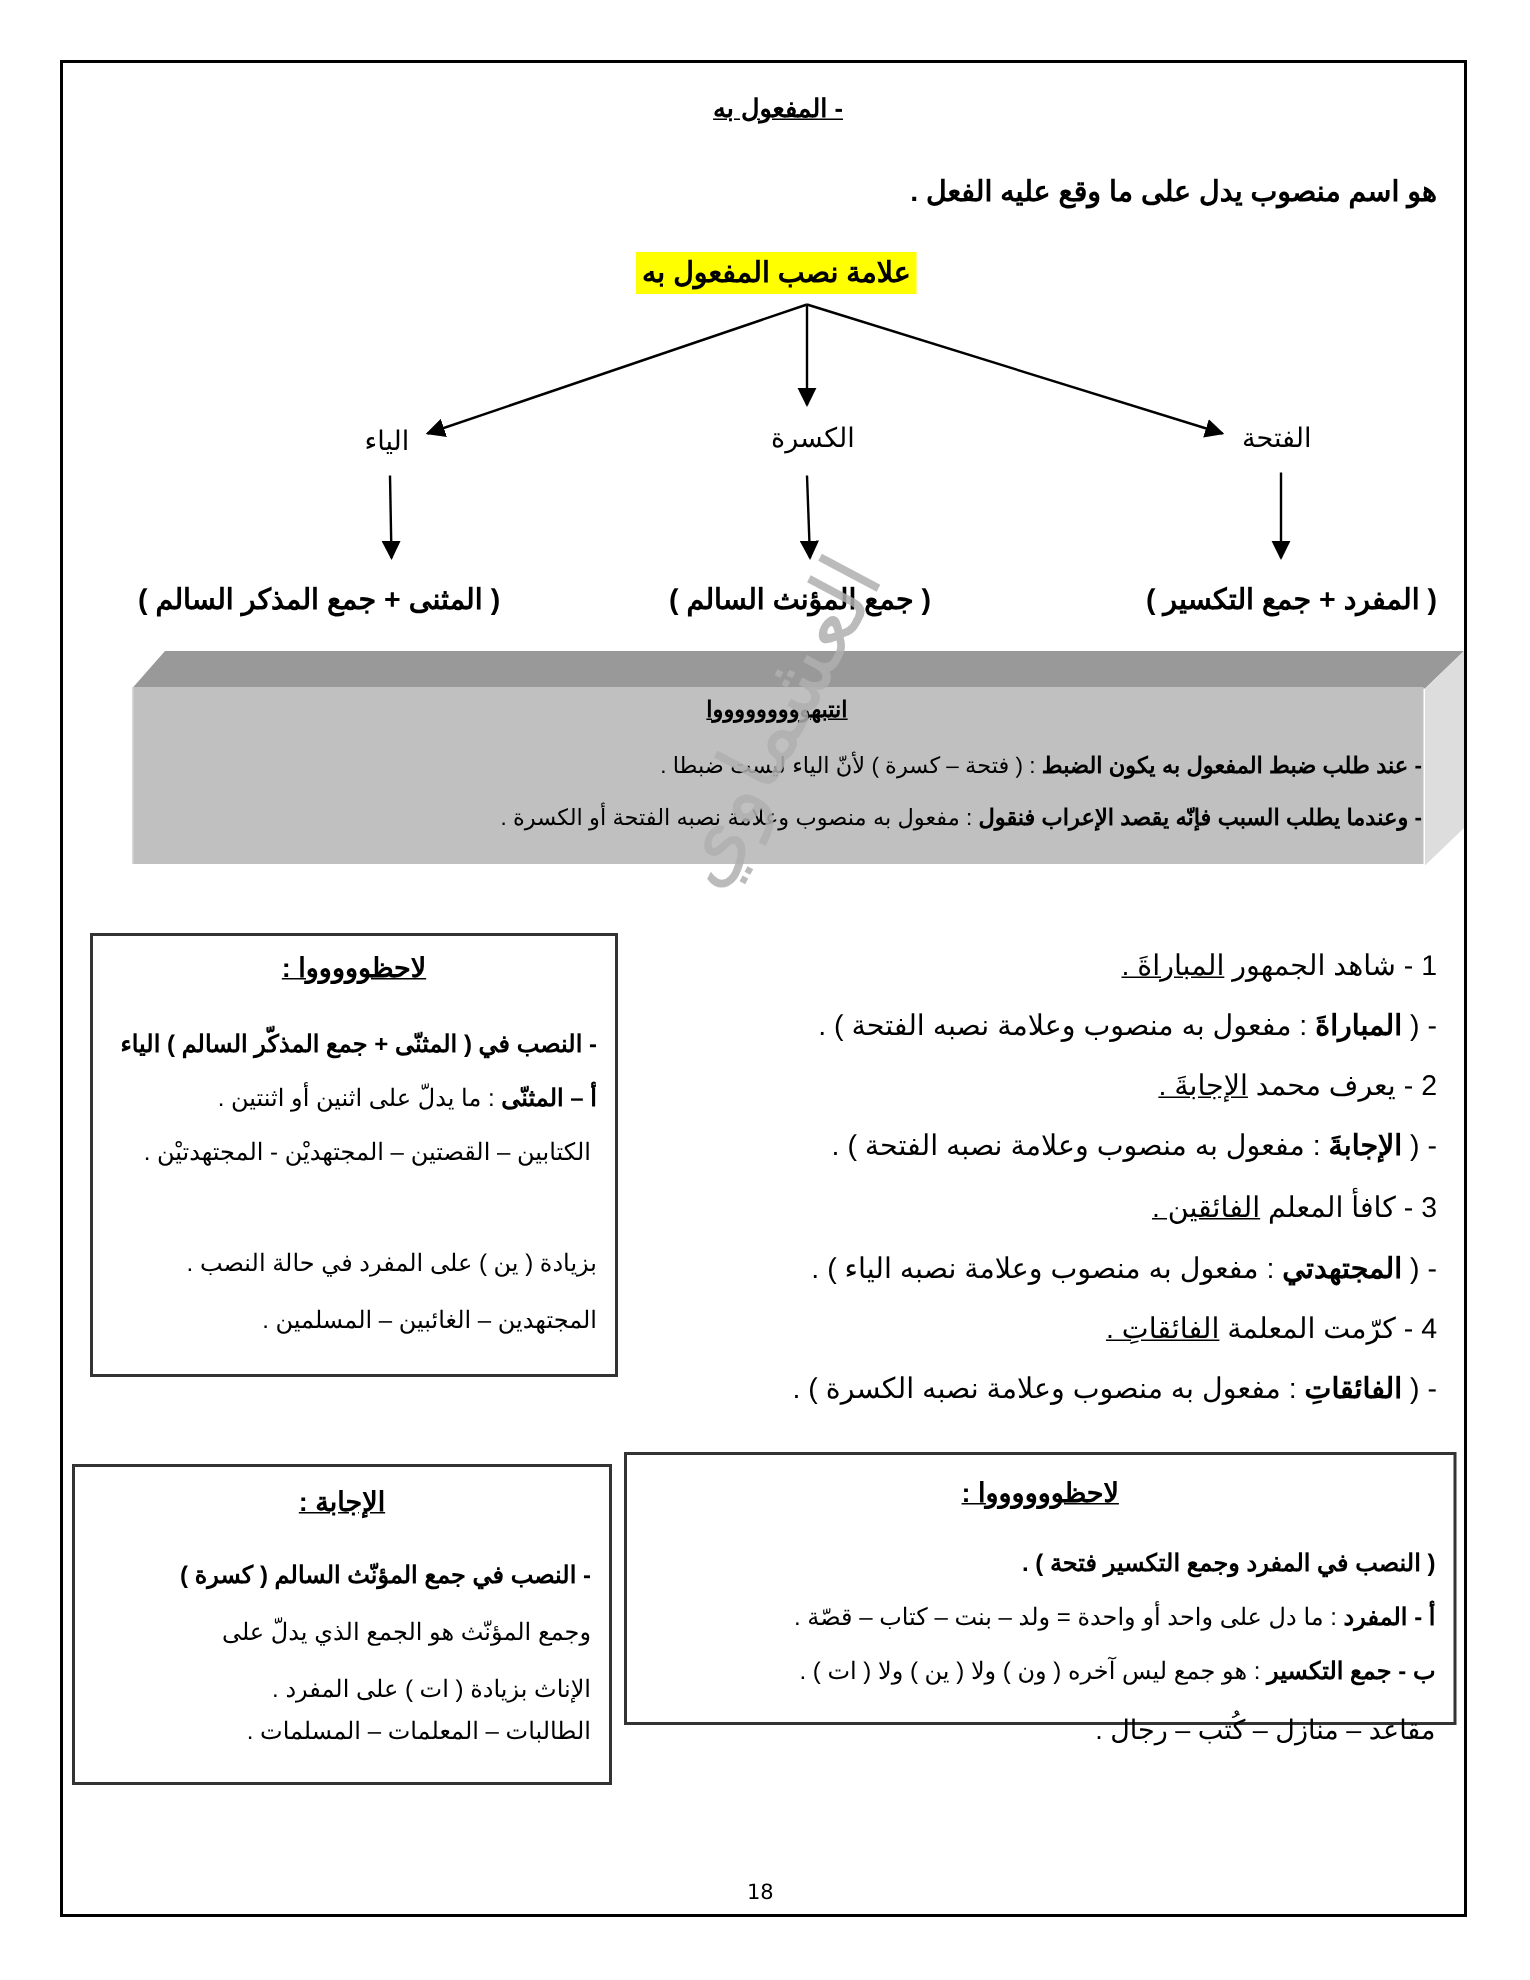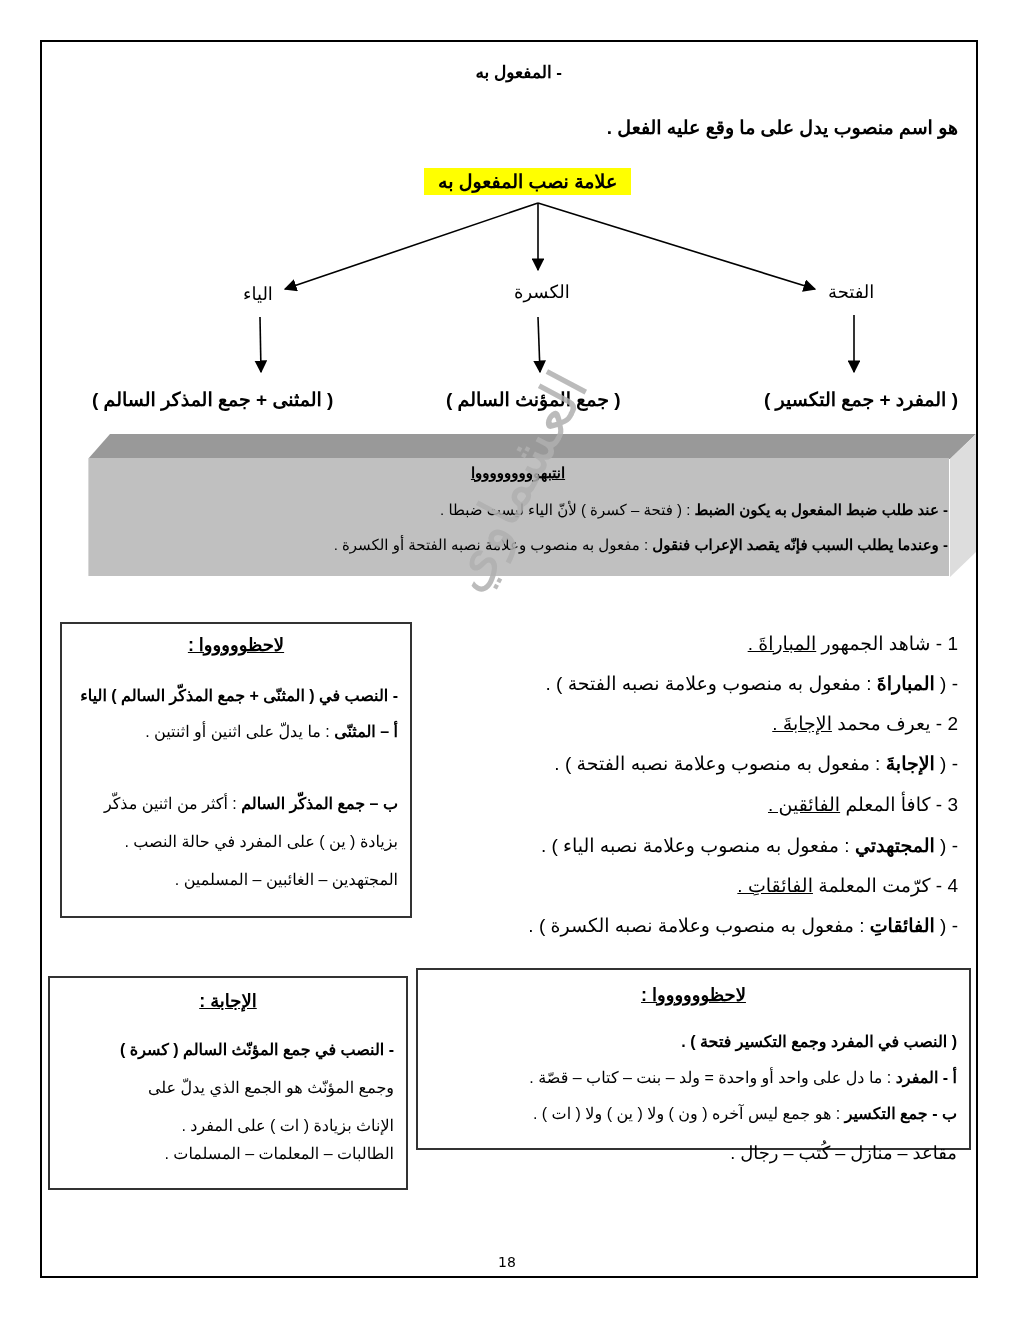--- a/index.html
+++ b/index.html
@@ -2,25 +2,25 @@
 <html><head>
 <meta charset="utf-8">
 <style>
   html, body { margin: 0; padding: 0; background: #ffffff; }
   body { width: 1020px; height: 1320px; position: relative; overflow: hidden;
          font-family: "DejaVu Sans", "Liberation Sans", sans-serif; color: #000; }
   .page-border { position: absolute; left: 40px; top: 40px; width: 938px; height: 1238px;
                  border: 2px solid #000; box-sizing: border-box; }
   .abs { position: absolute; direction: rtl; white-space: nowrap; }
   .title { left: 430px; top: 62px; width: 132px; text-align: right; font-weight: bold;
-           font-size: 17px; font-family: "Liberation Sans", sans-serif; }
+           font-size: 17px; text-decoration: underline; font-family: "Liberation Sans", sans-serif; }
   .definition { right: 62px; top: 116px; font-weight: bold; font-size: 19px;
                 font-family: "Liberation Sans", sans-serif; }
   .root-label { left: 424px; top: 168px; background: #ffff00; font-weight: bold; font-size: 19px;
-                padding: 2px 14px; font-family: "Liberation Sans", sans-serif; }
+                padding: 2px 4px; font-family: "Liberation Sans", sans-serif; }
   svg.arrows { position: absolute; left: 0; top: 0; width: 1020px; height: 1320px; pointer-events: none; }
   .branch { font-size: 18px; font-family: "Liberation Sans", sans-serif; }
   .group { font-weight: bold; font-size: 19px; font-family: "Liberation Sans", sans-serif; }
 
   
   .note3d { position: absolute; left: 88px; top: 434px; width: 888px; height: 144px; }
   .note3d .top { position: absolute; left: 0; top: 0; width: 100%; height: 26px; }
   .note3d .front { position: absolute; left: 0; top: 24px; width: 860px; height: 118px;
                    background: #c0c0c0; border-left: 1px solid #d8d8d8; }
   .note-heading { left: 0; width: 860px; text-align: center; top: 30px; font-weight: bold;
@@ -95,21 +95,21 @@
 <div class="abs ex-line" style="top:752px;"><span>- ( </span><b>الإجابةَ</b><span> : مفعول به منصوب وعلامة نصبه الفتحة ) .</span></div>
 <div class="abs ex-line" style="top:793px;"><span>3 - كافأ المعلم </span><u>الفائقين .</u></div>
 <div class="abs ex-line" style="top:834px;"><span>- ( </span><b>المجتهدتي</b><span> : مفعول به منصوب وعلامة نصبه الياء ) .</span></div>
 <div class="abs ex-line" style="top:874px;"><span>4 - كرّمت المعلمة </span><u>الفائقاتِ .</u></div>
 <div class="abs ex-line" style="top:914px;"><span>- ( </span><b>الفائقاتِ</b><span> : مفعول به منصوب وعلامة نصبه الكسرة ) .</span></div>
 
 <div class="box" style="left:60px; top:622px; width:352px; height:296px;">
   <div class="box-title" style="top:10px;">لاحظوووووا :</div>
   <div class="box-line" style="right:12px; top:62px;"><b>- النصب في ( المثنّى + جمع المذكّر السالم ) الياء</b><span></span></div>
   <div class="box-line" style="right:12px; top:98px;"><b>أ – المثنّى</b><span> : ما يدلّ على اثنين أو اثنتين .</span></div>
-  <div class="box-line" style="right:12px; top:170px;"><b>ب – جمع المذكّر السالم</b><span> : أكثر من اثنين مذكّر</span></div>
+  <div class="box-line" style="right:16px; top:134px;"><span>الكتابين – القصتين – المجتهديْن - المجتهدتيْن .</span></div>
   <div class="box-line" style="right:12px; top:208px;"><span>بزيادة ( ين ) على المفرد في حالة النصب .</span></div>
   <div class="box-line" style="right:12px; top:246px;"><span>المجتهدين – الغائبين – المسلمين .</span></div>
 </div>
 
 <div class="box" style="left:48px; top:976px; width:360px; height:214px;">
   <div class="box-title" style="top:12px;">الإجابة :</div>
   <div class="box-line" style="right:12px; top:62px;"><b>- النصب في جمع المؤنّث السالم ( كسرة )</b></div>
   <div class="box-line" style="right:12px; top:100px;"><span>وجمع المؤنّث هو الجمع الذي يدلّ على</span></div>
   <div class="box-line" style="right:12px; top:138px;"><span>الإناث بزيادة ( ات ) على المفرد .</span></div>
   <div class="box-line" style="right:12px; top:166px;"><span>الطالبات – المعلمات – المسلمات .</span></div>

